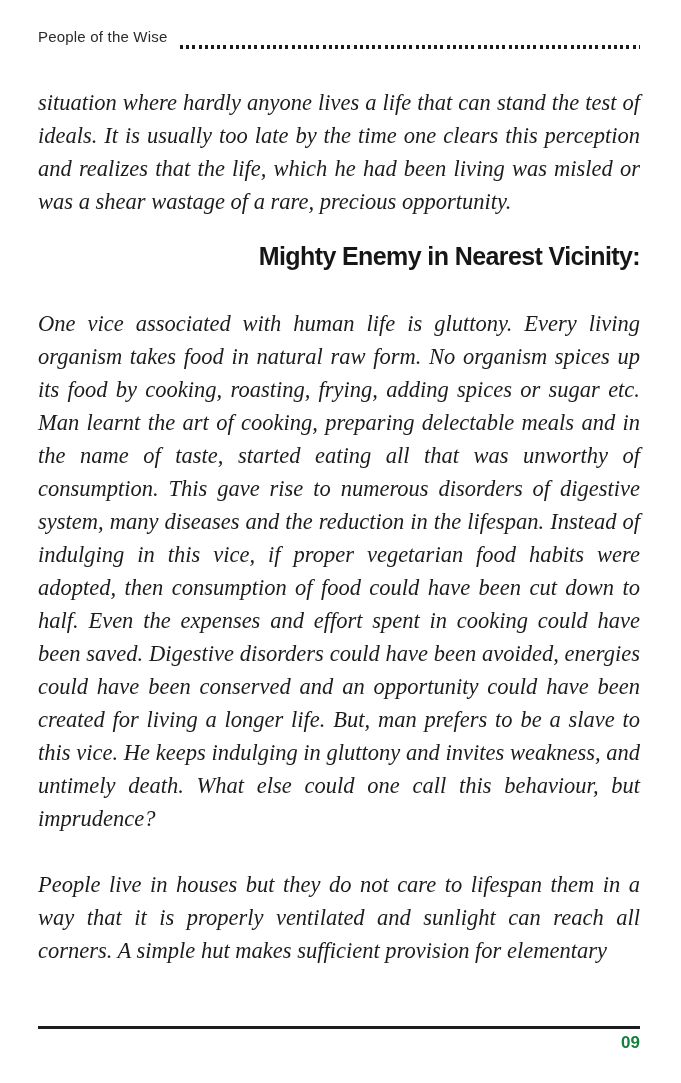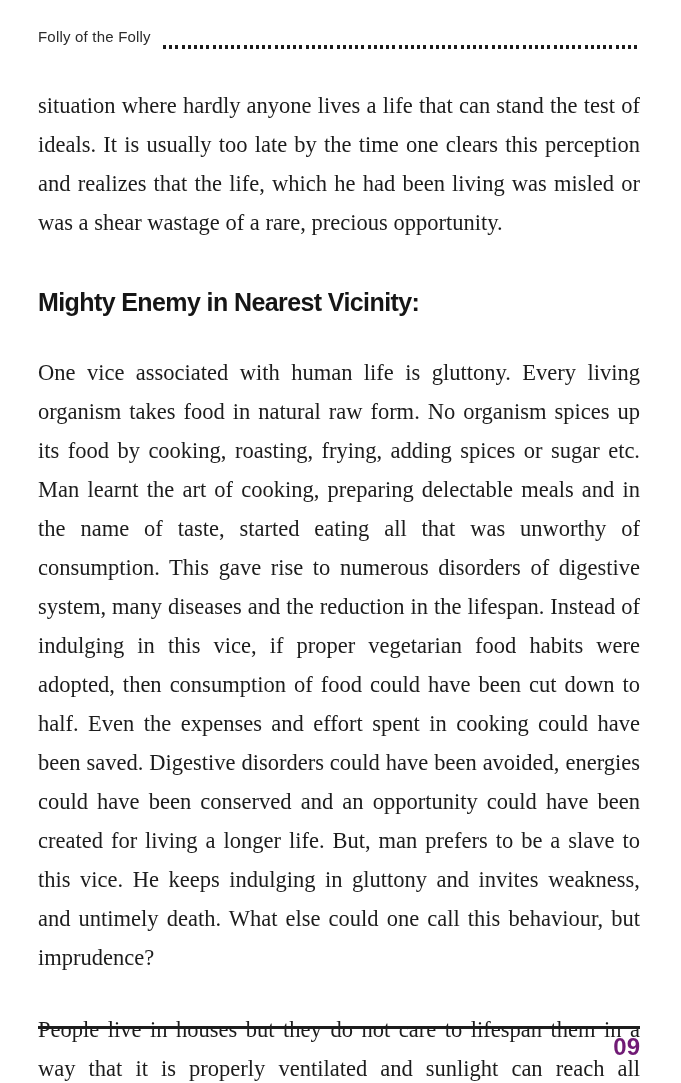--- a/index.html
+++ b/index.html
@@ -40,62 +40,64 @@
     align-self: flex-end;
     margin-bottom: 3px;
     background-image: repeating-linear-gradient(
       to right,
       #1c1c1c 0px, #1c1c1c 3px,
       transparent 3px, transparent 6.2px
     );
   }
   p.body-text {
     font-size: 22.5px;
-    line-height: 39px;
+    line-height: 33px;
     text-align: justify;
     color: #1c1c1c;
+    font-style: italic;
   }
   p.body-text + p.body-text { margin-top: 33px; }
   h2.section-heading {
     font-family: "Liberation Sans", sans-serif;
     font-weight: 700;
     font-size: 25px;
     letter-spacing: -0.6px;
     color: #161616;
-    margin-top: 46px;
+    margin-top: 24px;
     margin-bottom: 36px;
+    text-align: right;
   }
   .page-footer {
     position: absolute;
     left: 38px;
     right: 41px;
     top: 1026px;
   }
   .footer-rule {
     border: 0;
     border-top: 3px solid #1c1c1c;
     width: 100%;
   }
   .page-number {
     font-family: "Liberation Sans", sans-serif;
     font-weight: 700;
-    font-size: 24px;
-    color: #701a75;
+    font-size: 17px;
+    color: #15803d;
     text-align: right;
     margin-top: 4px;
   }
 </style>
 </head>
 <body>
 
 <div class="page">
   <div class="content">
 
     <div class="running-header">
-      <span class="title">Folly of the Folly</span>
+      <span class="title">People of the Wise</span>
       <span class="dotted-leader"></span>
     </div>
 
     <p class="body-text">situation where hardly anyone lives a life that can stand the test of ideals. It is usually too late by the time one clears this perception and realizes that the life, which he had been living was misled or was a shear wastage of a rare, precious opportunity.</p>
 
     <h2 class="section-heading">Mighty Enemy in Nearest Vicinity:</h2>
 
     <p class="body-text">One vice associated with human life is gluttony. Every living organism takes food in natural raw form. No organism spices up its food by cooking, roasting, frying, adding spices or sugar etc. Man learnt the art of cooking, preparing delectable meals and in the name of taste, started eating all that was unworthy of consumption. This gave rise to numerous disorders of digestive system, many diseases and the reduction in the lifespan. Instead of indulging in this vice, if proper vegetarian food habits were adopted, then consumption of food could have been cut down to half. Even the expenses and effort spent in cooking could have been saved. Digestive disorders could have been avoided, energies could have been conserved and an opportunity could have been created for living a longer life. But, man prefers to be a slave to this vice. He keeps indulging in gluttony and invites weakness, and untimely death. What else could one call this behaviour, but imprudence?</p>
 
     <p class="body-text">People live in houses but they do not care to lifespan them in a way that it is properly ventilated and sunlight can reach all corners. A simple hut makes sufficient provision for elementary</p>

